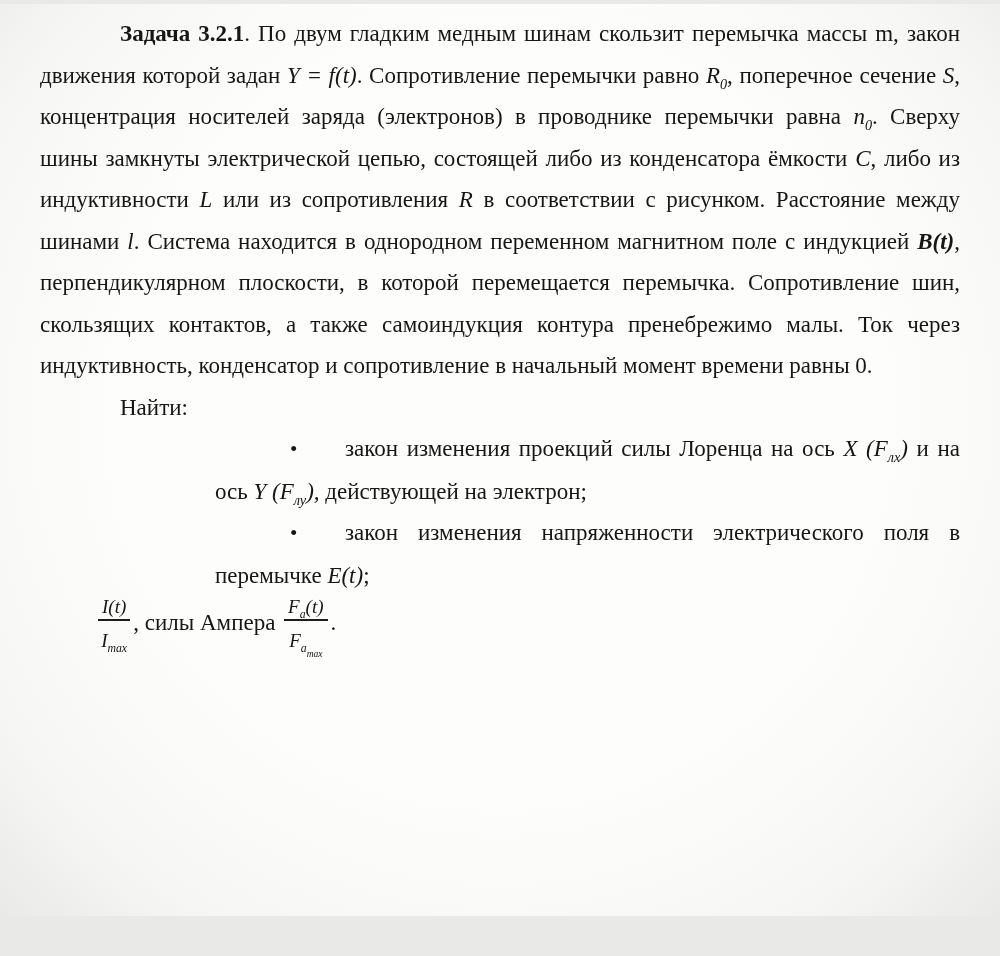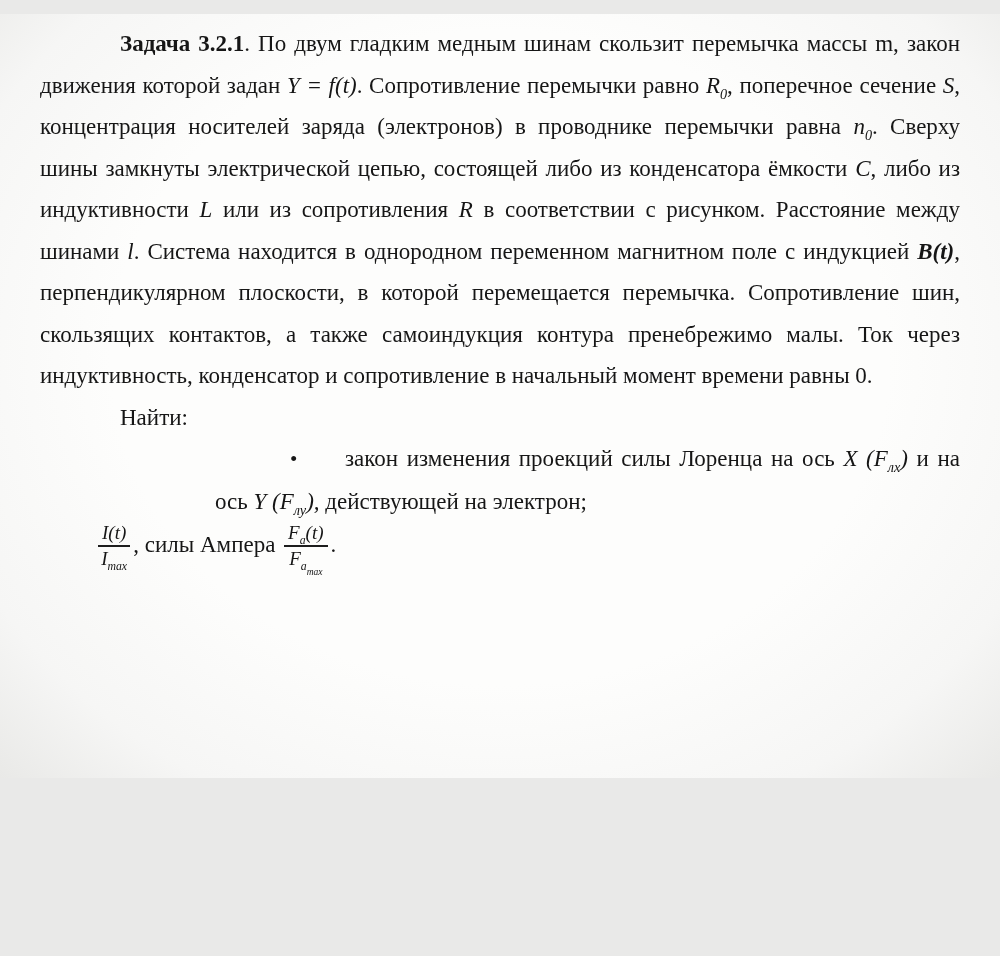--- a/index.html
+++ b/index.html
@@ -1,20 +1,20 @@
 <!DOCTYPE html>
 <html lang="ru"><head>
 <meta charset="utf-8">
 <style>
   html, body { margin: 0; padding: 0; background: #e9e9e8; }
   .page {
     position: relative;
     width: 1000px;
-    height: 764px;
-    margin: 14px auto;
+    height: 912px;
+    margin: 4px auto;
     box-sizing: border-box;
     padding: 9px 40px 0 40px;
     background: radial-gradient(ellipse at 50% 45%, #fdfdfc 55%, #f6f6f5 82%, #e9e9e7 100%);
     font-family: "Liberation Serif", "DejaVu Serif", serif;
     font-size: 23px;
     line-height: 41.5px;
     color: #161616;
     overflow: hidden;
   }
   p { margin: 0; text-align: justify; }
@@ -38,34 +38,37 @@
     display: inline-flex;
     flex-direction: column;
     align-items: center;
     vertical-align: middle;
     font-size: 19px;
     line-height: 1.18;
     margin: 0 3px;
     text-indent: 0;
   }
   .frac .num { border-bottom: 2px solid #1d1d1d; padding: 0 4px 1px 4px; }
-  .frac .den { padding-top: 1px; }
+  .frac .den { padding-top: 9px; }
 </style>
 </head>
 <body>
 
 <div class="page">
 
   <p class="indent-lg"><span style="font-weight: 700;">Задача 3.2.1</span><span>. По двум гладким медным шинам скользит перемычка массы m, закон движения которой задан </span><span style="font-style: italic;">Y = f(t)</span><span>. Сопротивление перемычки равно </span><span style="font-style: italic;">R</span><sub style="font-style: italic;">0</sub><span>, поперечное сечение </span><span style="font-style: italic;">S</span><span>, концентрация носителей заряда (электронов) в проводнике перемычки равна </span><span style="font-style: italic;">n</span><sub style="font-style: italic;">0</sub><span>. Сверху шины замкнуты электрической цепью, состоящей либо из конденсатора ёмкости </span><span style="font-style: italic;">C</span><span>, либо из индуктивности </span><span style="font-style: italic;">L</span><span> или из сопротивления </span><span style="font-style: italic;">R</span><span> в соответствии с рисунком. Расстояние между шинами </span><span style="font-style: italic;">l</span><span>. Система находится в однородном переменном магнитном поле с индукцией </span><span style="font-style: italic; font-weight: 700;">B(t)</span><span>, перпендикулярном плоскости, в которой перемещается перемычка. Сопротивление шин, скользящих контактов, а также самоиндукция контура пренебрежимо малы. Ток через индуктивность, конденсатор и сопротивление в начальный момент времени равны 0.</span></p>
 
   <p class="indent-lg">Найти:</p>
 
   <ul class="find-list">
     <li>
       <span class="bullet">•</span><span><span>закон изменения проекций силы Лоренца на ось </span><span style="font-style: italic;">X</span><span> </span><span style="font-style: italic;">(F</span><sub style="font-style: italic;">лх</sub><span style="font-style: italic;">)</span><span> и на ось </span><span style="font-style: italic;">Y</span><span> </span><span style="font-style: italic;">(F</span><sub style="font-style: italic;">лу</sub><span style="font-style: italic;">),</span><span>  действующей на электрон;</span></span>
+    </li>
+    <li>
+      <span class="bullet">•</span><span><span>закон изменения напряженности электрического поля в перемычке </span><span style="font-style: italic;">E(t)</span><span>;</span></span>
     </li>
   </ul>
 
 
   <p class="indent-sm">
     <span class="frac">
         <span class="num"><span style="font-style: italic;">I(t)</span></span>
         <span class="den"><span style="font-style: italic;">I</span><sub style="font-style: italic;">max</sub></span>
       </span><span><span>, силы Ампера </span></span><span class="frac">
         <span class="num"><span style="font-style: italic;">F</span><sub style="font-style: italic;">a</sub><span style="font-style: italic;">(t)</span></span>

